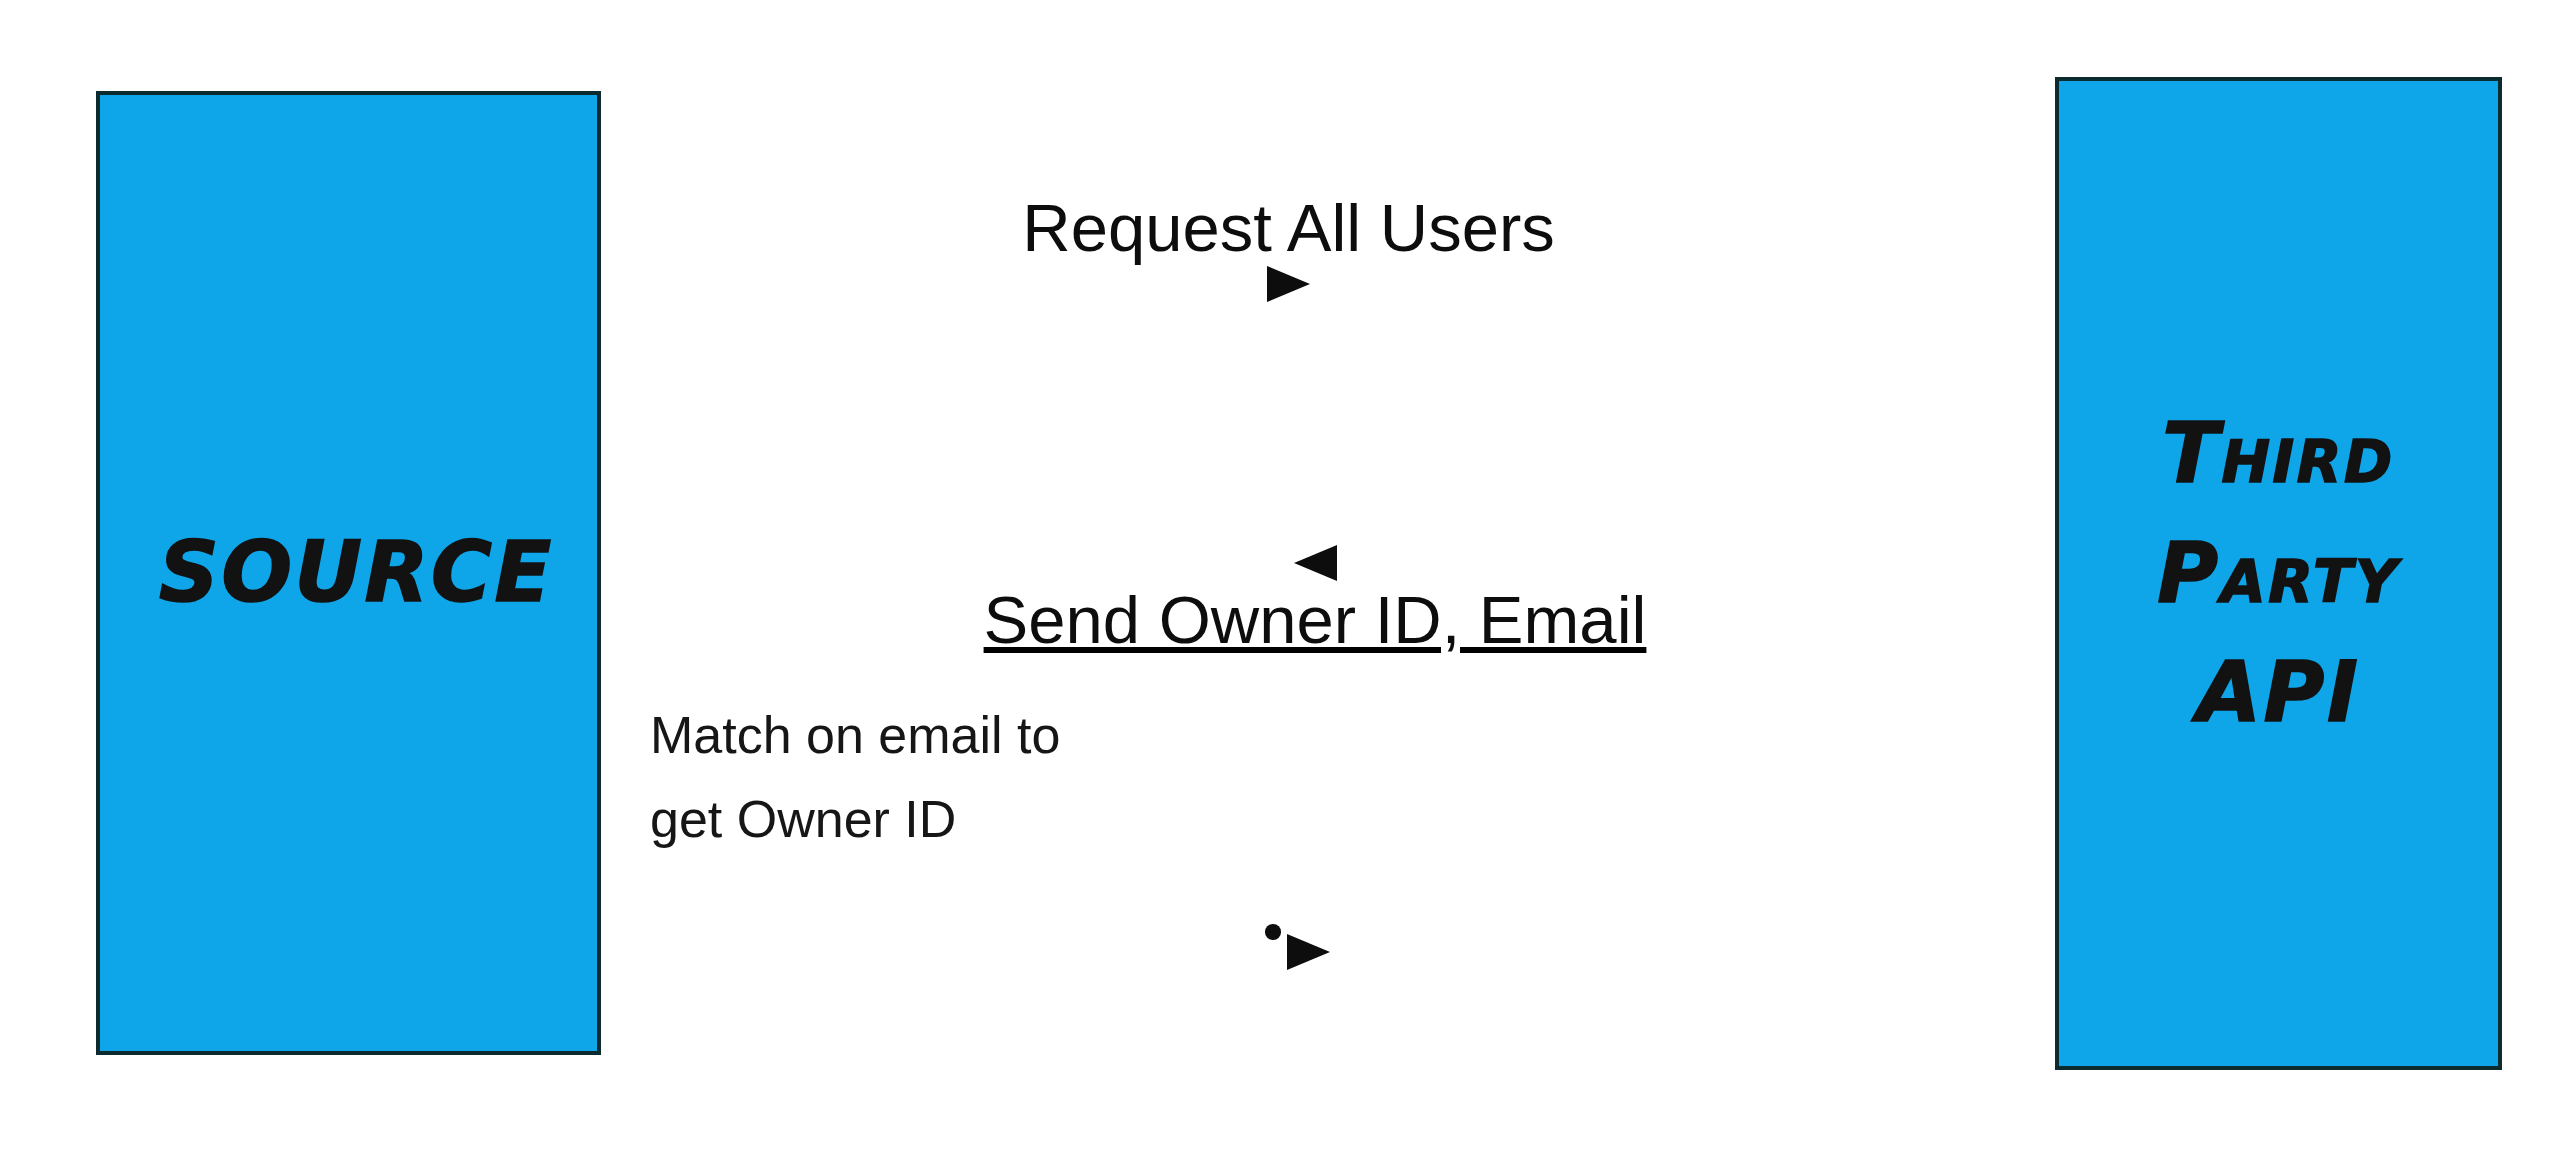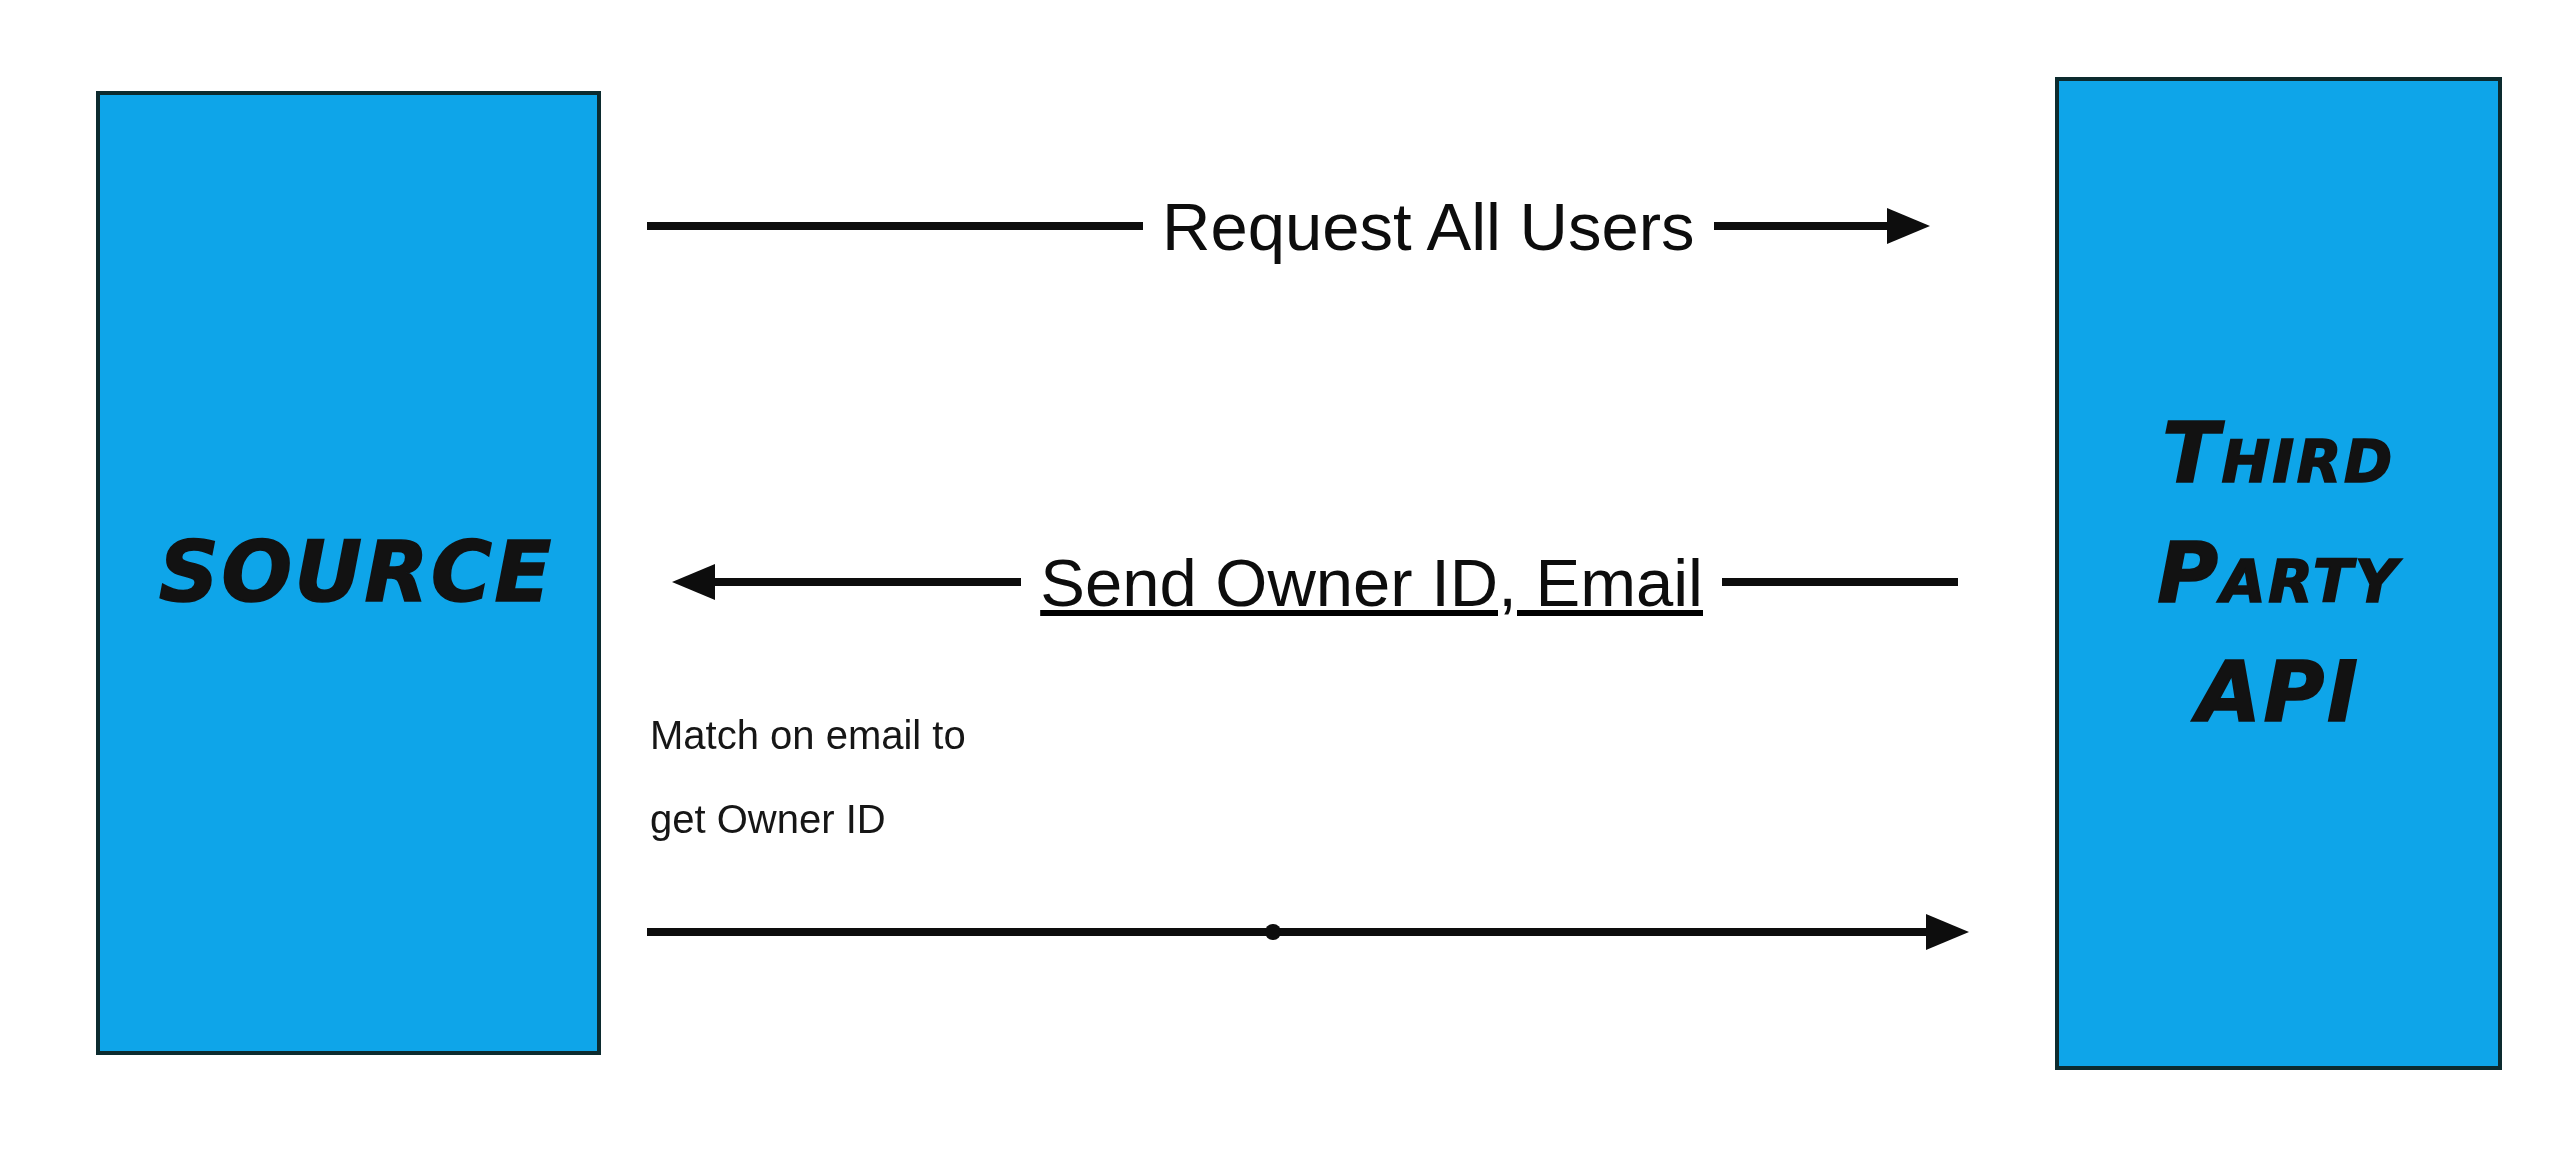--- a/index.html
+++ b/index.html
@@ -19,21 +19,21 @@
   .actor-box.right { left:2055px; top:77px;  width:447px; height:993px; }
   .actor-label {
     font-family:"DejaVu Sans", sans-serif;
     font-weight:bold; font-style:italic; font-variant:small-caps;
     font-size:83px; line-height:1.44; letter-spacing:2.6px;
     color:#121212; -webkit-text-stroke:1.7px #121212;
     text-align:center; white-space:pre-line;
   }
 
   
-  .msg { position:absolute; display:flex; align-items:center; }
+  .msg { position:absolute; display:flex; align-items:center;flex-direction:column; }
   .msg-request      { left:647px; top:189px;  width:1283px; height:74px; }
   .msg-send-owner   { left:672px; top:545px;  width:1286px; height:74px;text-decoration:underline; }
   .msg-send-contact { left:647px; top:894px; width:1322px; height:76px; }
 
   .seg  { height:7.7px; background:#0d0d0d; }
   .grow { flex:1; }
   .w576 { width:496px; }
   .w274 { width:236px; }
 
   .msg-label {
@@ -51,21 +51,21 @@
     border-right:43px solid #0d0d0d;
   }
   .dot {
     position:absolute; left:618px; top:calc(50% - 7.7px);
     width:15.5px; height:15.5px; border-radius:50%; background:#0d0d0d;
   }
 
   
   .note {
     position:absolute; left:650px; top:693px;
-    font-size:40px; line-height:84px; color:#161616; white-space:pre-line;
+    font-size:52px; line-height:84px; color:#161616; white-space:pre-line;
   }
   .msg-label-below {
     position:absolute; left:647px; top:944px; width:1322px;
     text-align:center; font-size:67px; color:#0d0d0d; white-space:nowrap;
   }
 </style>
 </head>
 <body>
 
 <div class="canvas">

